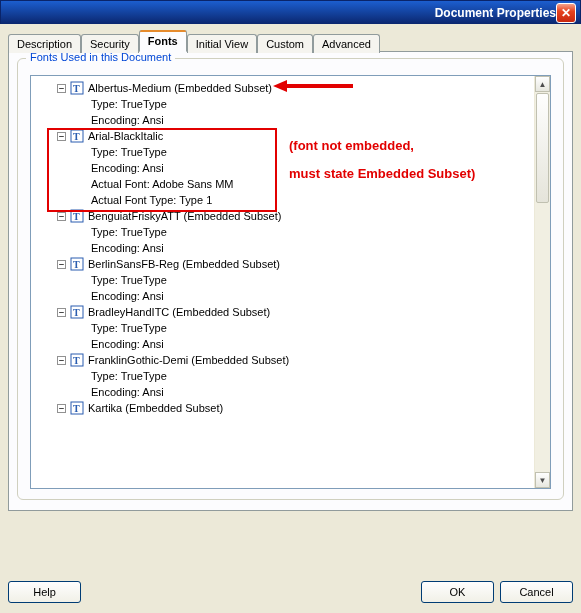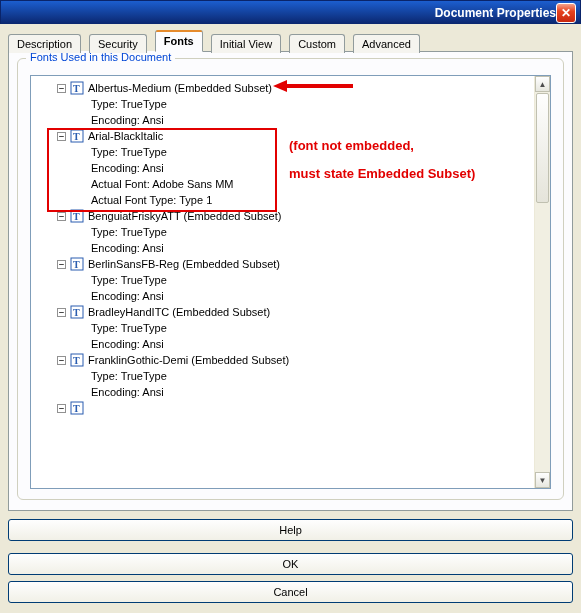--- a/index.html
+++ b/index.html
@@ -47,21 +47,21 @@
     align-items:flex-end;
     height:22px;
     position:relative;
     z-index:2;
   }
   .tab {
     border:1px solid #919b9c;
     border-bottom:none;
     background:#f5f4ef;
     padding:3px 8px 3px 8px;
-    margin-right:8px;
+    margin-right:0px;
     border-radius:3px 3px 0 0;
     cursor:pointer;
     position:relative;
     top:1px;
     color:#000;
   }
   .tab.active {
     background:#fcfcfe;
     font-weight:bold;
     padding-top:4px;
@@ -108,21 +108,21 @@
   .exp{
     width:9px;height:9px;border:1px solid #919191;background:#fff;display:inline-flex;align-items:center;justify-content:center;font-size:9px;line-height:6px;font-family:monospace;margin-right:4px;cursor:pointer;color:#000
   }
   .ficon{
     width:14px;height:14px;display:inline-block;margin-right:4px;position:relative;
   }
   .ficon svg{width:14px;height:14px}
   .indent1{padding-left:22px}
   .indent2{padding-left:56px}
   .btnrow{
-    position:absolute;left:8px;right:8px;bottom:10px;display:flex;gap:6px;flex-direction:column;
+    position:absolute;left:8px;right:8px;bottom:10px;display:flex;gap:6px;
   }
   .spacer{flex:1}
   .btn{
     min-width:73px;height:22px;background:linear-gradient(#fefefe,#f1f0e7);border:1px solid #003c74;border-radius:3px;cursor:pointer;font-family:inherit;font-size:11px;padding:0 10px
   }
   .redbox{
     position:absolute;border:2px solid #e20000;pointer-events:none;
   }
   .redtext{position:absolute;color:#e20000;font-weight:bold;font-size:13px;font-family:Arial,sans-serif;pointer-events:none}
   .arrow{position:absolute;pointer-events:none}
@@ -214,20 +214,21 @@
               <span>FranklinGothic-Demi (Embedded Subset)</span>
             </div>
             <div class="node indent2">Type: TrueType</div>
             <div class="node indent2">Encoding: Ansi</div>
             <div class="node indent1">
               <span class="exp">−</span>
               <span class="ficon"><svg viewBox="0 0 14 14">
                   <rect x="1" y="1" width="12" height="12" fill="#fff" stroke="#2a5db0"></rect>
                   <text x="3" y="11" font-size="10" font-family="Georgia,serif" font-weight="bold" fill="#2a5db0">T</text>
                 </svg></span>
+              <span>Kartika (Embedded Subset)</span>
             </div>
           </div>
         <div class="vscroll">
           <div class="sbtn">▲</div>
           <div class="thumb"></div>
           <div class="sbtn" style="position:absolute;bottom:0;left:0;right:0">▼</div>
         </div>
 
         <svg class="arrow" style="left:242px;top:2px" width="80" height="16">
           <line x1="80" y1="8" x2="10" y2="8" stroke="#e20000" stroke-width="4"></line>

